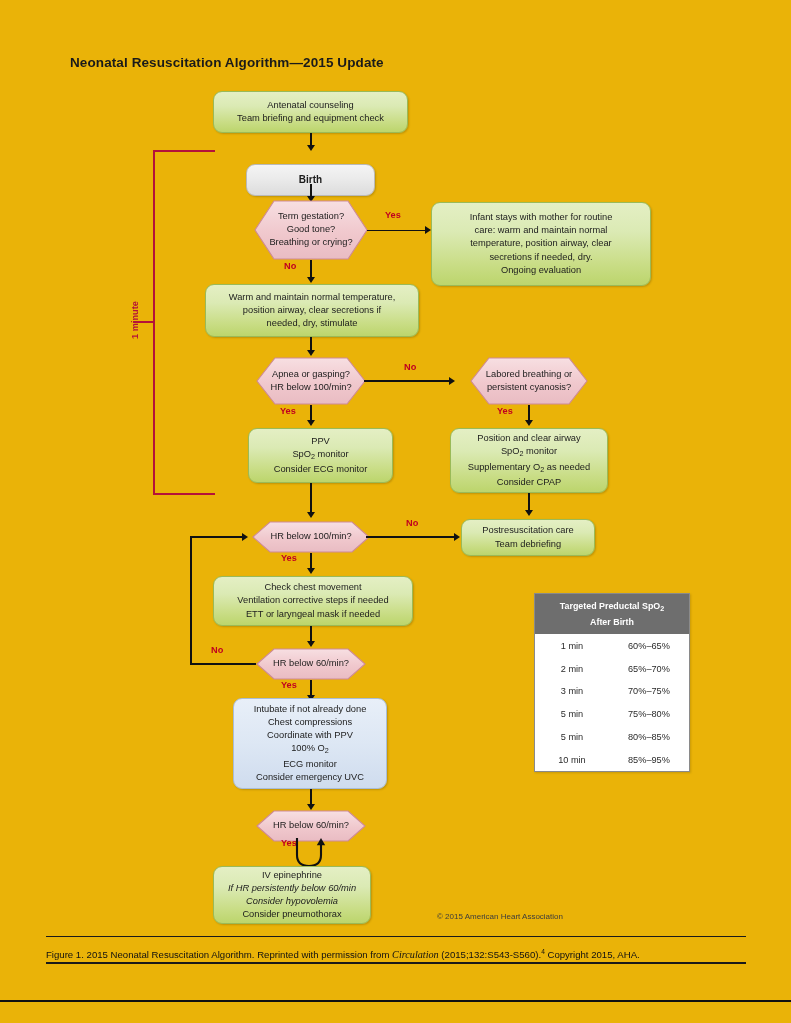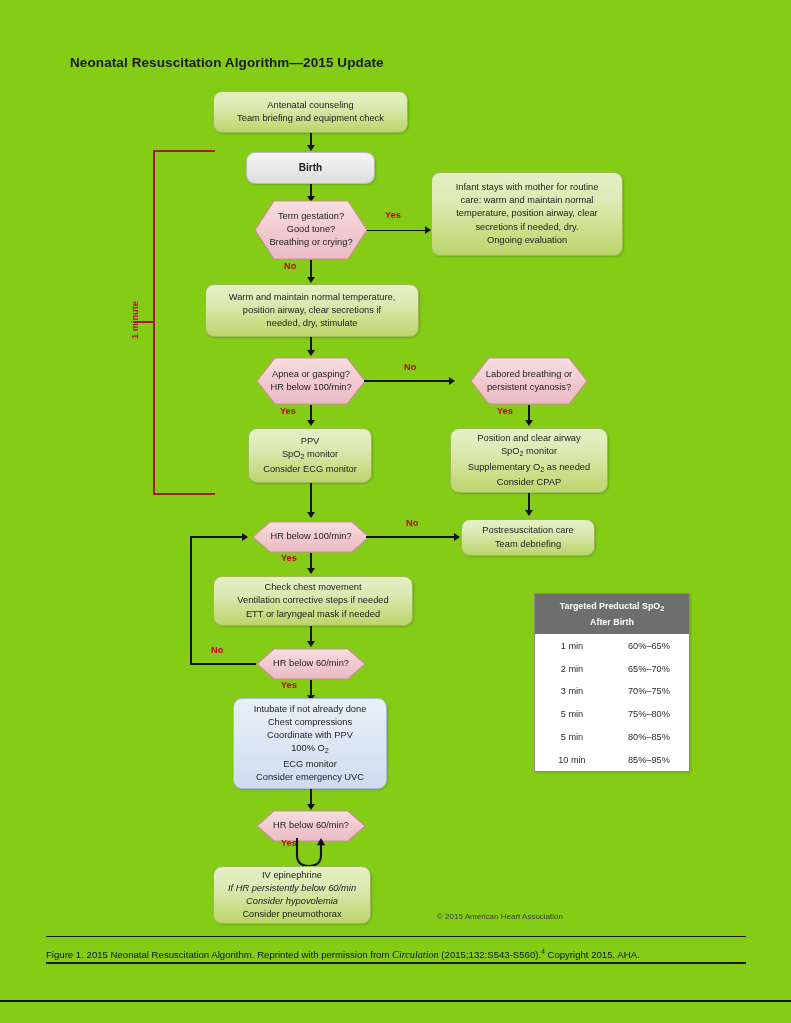--- a/index.html
+++ b/index.html
@@ -9,21 +9,21 @@
     height: 1023px;
     background: #ffffff;
     font-family: "Liberation Sans", sans-serif;
     position: relative;
     overflow: hidden;
   }
   #page {
     position: relative;
     width: 791px;
     height: 1023px;
-    background: #84cc16;
+    background: #eab308;
   }
   
   #title {
     position: absolute;
     left: 70px; top: 55px;
     font-size: 13.5px;
     font-weight: bold;
     color: #1a1a1a;
     letter-spacing: 0.1px;
   }
@@ -45,20 +45,21 @@
     background: linear-gradient(180deg, #e4efc4 0%, #dbeab4 35%, #c9dd86 75%, #bcd56c 100%);
     box-shadow: 1px 1px 2px rgba(0,0,0,0.18);
   }
   .grey {
     border-radius: 9px;
     border: 1px solid #b9b9b9;
     background: linear-gradient(180deg, #f4f4f4 0%, #ebebeb 45%, #dcdcdc 100%);
     box-shadow: 1px 1px 2px rgba(0,0,0,0.18);
     font-weight: bold;
     font-size: 10px;
+    margin-top: 12px;
   }
   .blue {
     border-radius: 9px;
     border: 1px solid #a9bdd8;
     background: linear-gradient(180deg, #e8eff8 0%, #dde7f4 50%, #cfdcee 100%);
     box-shadow: 1px 1px 2px rgba(0,0,0,0.18);
   }
   
   .hex { position: absolute; }
   .hex svg { position: absolute; left: 0; top: 0; overflow: visible; }
@@ -210,21 +211,21 @@
   </div>
 
   <div class="ln lnh" style="left:367px; top:229.5px; width:60px;"></div>
   <div class="arrow-r" style="left:425px; top:226.1px;"></div>
   <div class="ynlabel" style="left:385px; top:210px;">Yes</div>
 
   <div class="ln lnv" style="left:310px; top:260px; height:20px;"></div>
   <div class="arrow-d" style="left:306.6px; top:277px;"></div>
   <div class="ynlabel" style="left:284px; top:261px;">No</div>
 
-  <div class="node green" style="left:431px; top:172px; width:192px; height:84px;">
+  <div class="node green" style="left:431px; top:202px; width:220px; height:84px;">
     <div class="txt">
       <span>Infant stays with mother for routine</span><br>
       <span>care: warm and maintain normal</span><br>
       <span>temperature, position airway, clear</span><br>
       <span>secretions if needed, dry.</span><br>
       <span>Ongoing evaluation</span>
     </div>
   </div>
 
   <div class="node green" style="left:205px; top:284px; width:214px; height:53px;justify-content:flex-end;">
@@ -281,21 +282,21 @@
         <span>Labored breathing or</span><br>
         <span>persistent cyanosis?</span>
       </div>
     </div>
   </div>
 
   <div class="ln lnv" style="left:528px; top:405px; height:18px;"></div>
   <div class="arrow-d" style="left:524.6px; top:420px;"></div>
   <div class="ynlabel" style="left:497px; top:406px;">Yes</div>
 
-  <div class="node green" style="left:248px; top:428px; width:124px; height:55px;">
+  <div class="node green" style="left:248px; top:428px; width:145px; height:55px;">
     <div class="txt">
       <span>PPV</span><br>
       SpO<span class="sub">2</span> monitor<br>
       <span>Consider ECG monitor</span>
     </div>
   </div>
 
   <div class="node green" style="left:450px; top:428px; width:158px; height:65px;">
     <div class="txt">
       <span>Position and clear airway</span><br>

